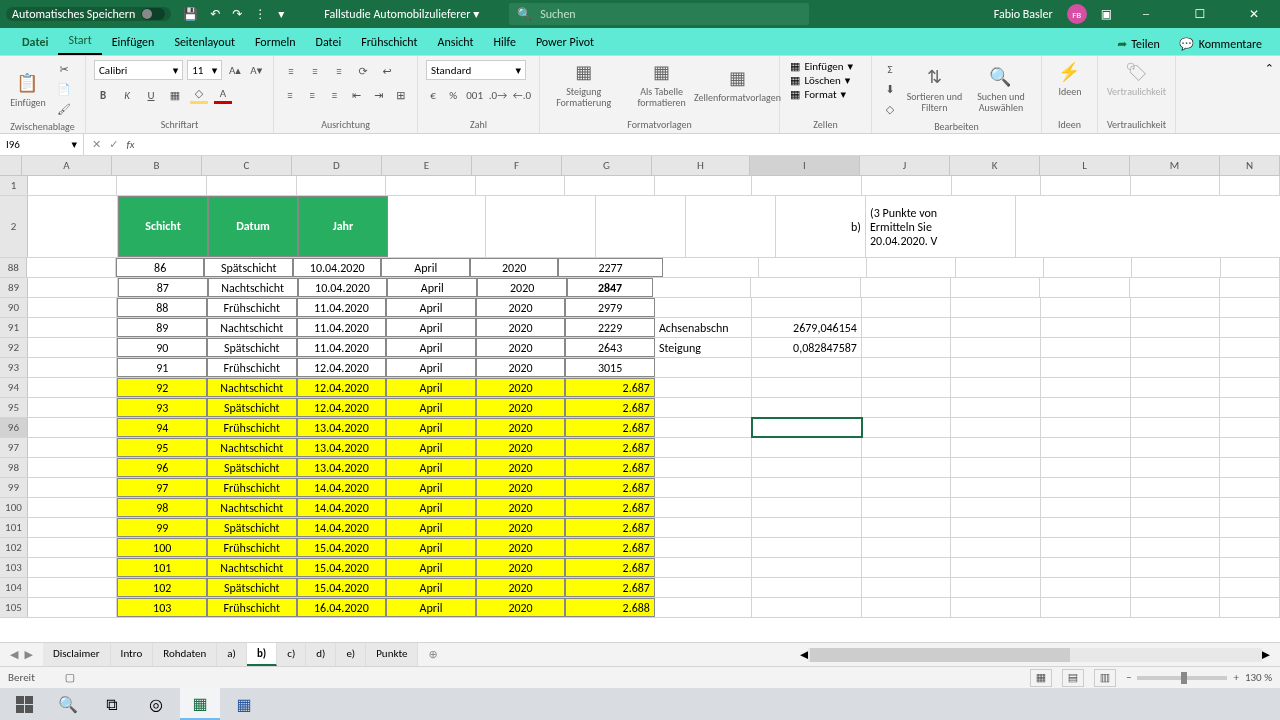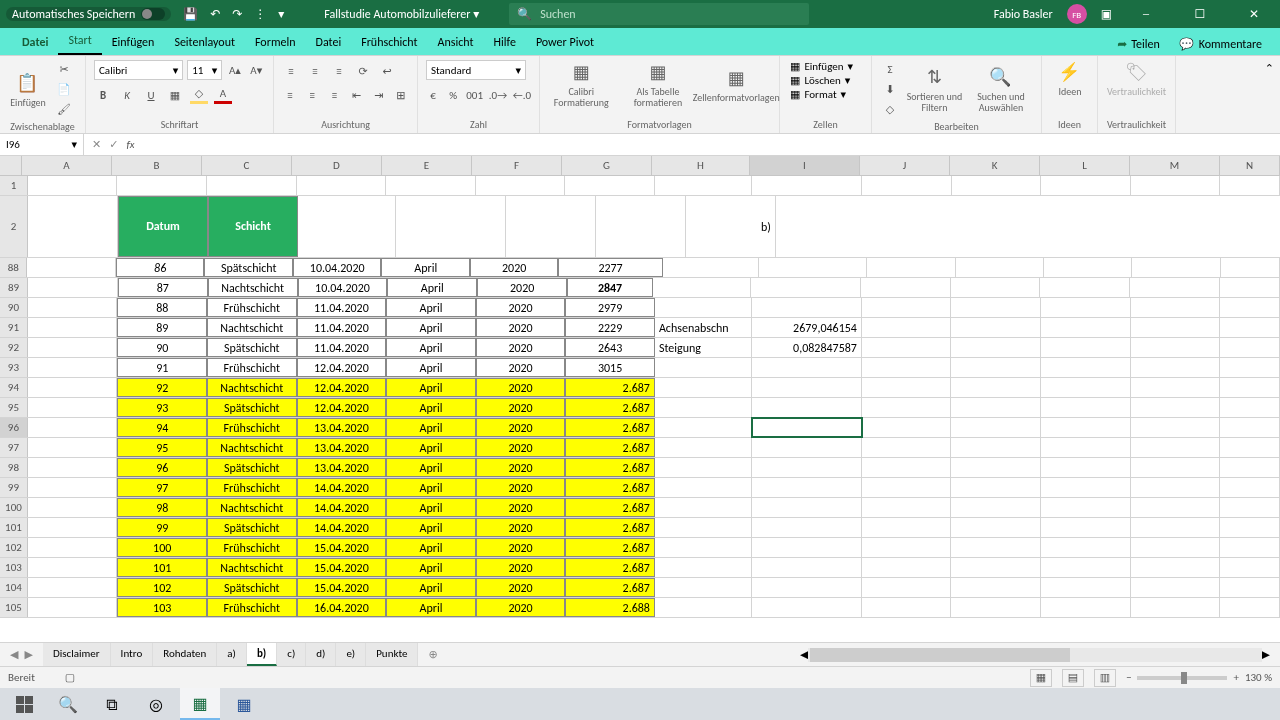--- a/index.html
+++ b/index.html
@@ -234,21 +234,21 @@
         <div class="ctl">←.0</div>
       </div>
     </div>
     <div class="group-label">Zahl</div>
   </div>
 
   <div class="group" style="width:240px">
     <div class="group-content">
       <div class="bigbtn">
           <div class="icon">▦</div>
-          <div class="lbl">Calibri Formatierung</div>
+          <div class="lbl">Steigung Formatierung</div>
         </div>
       <div class="bigbtn">
           <div class="icon">▦</div>
           <div class="lbl">Als Tabelle formatieren</div>
         </div>
       <div class="bigbtn">
           <div class="icon">▦</div>
           <div class="lbl">Zellenformatvorlagen</div>
         </div>
     </div>
@@ -360,32 +360,34 @@
         <div class="cell " style="width: 110px;"></div>
         <div class="cell " style="width: 90px;"></div>
         <div class="cell " style="width: 90px;"></div>
         <div class="cell " style="width: 90px;"></div>
         <div class="cell " style="width: 90px;"></div>
         <div class="cell " style="width: 60px;"></div>
       </div>
       <div class="row hdr">
         <div class="rh">2</div>
         <div class="cell " style="width: 90px;"></div>
+        <div class="cell thead center" style="width: 90px; white-space: normal; line-height: 1.2;">Schicht</div>
         <div class="cell thead center" style="width: 90px; white-space: normal; line-height: 1.2;">Datum</div>
-        <div class="cell thead center" style="width: 90px; white-space: normal; line-height: 1.2;">Schicht</div>
+        <div class="cell thead center" style="width: 90px; white-space: normal; line-height: 1.2;">Jahr</div>
         <div class="cell " style="width: 98px;"></div>
         <div class="cell " style="width: 110px;"></div>
         <div class="cell " style="width: 90px;"></div>
         <div class="cell " style="width: 90px;"></div>
         <div class="cell right" style="width: 90px;">b)</div>
+        <div class="cell" style="width: 150px; white-space: normal; font-size: 12px;">(3 Punkte von<br>Ermitteln Sie<br>20.04.2020. V</div>
       </div>
       <div class="row">
         <div class="rh">88</div>
         <div class="cell " style="width: 90px;"></div>
-        <div class="cell tbody center" style="width: 90px; font-style: italic;">86</div>
+        <div class="cell tbody center" style="width: 90px;">86</div>
         <div class="cell tbody center" style="width: 90px;">Spätschicht</div>
         <div class="cell tbody center" style="width: 90px;">10.04.2020</div>
         <div class="cell tbody center" style="width: 90px;">April</div>
         <div class="cell tbody center" style="width: 90px;">2020</div>
         <div class="cell tbody center" style="width: 106px;">2277</div>
         <div class="cell " style="width: 98px;"></div>
         <div class="cell right" style="width: 110px;"></div>
         <div class="cell " style="width: 90px;"></div>
         <div class="cell " style="width: 90px;"></div>
         <div class="cell " style="width: 90px;"></div>

